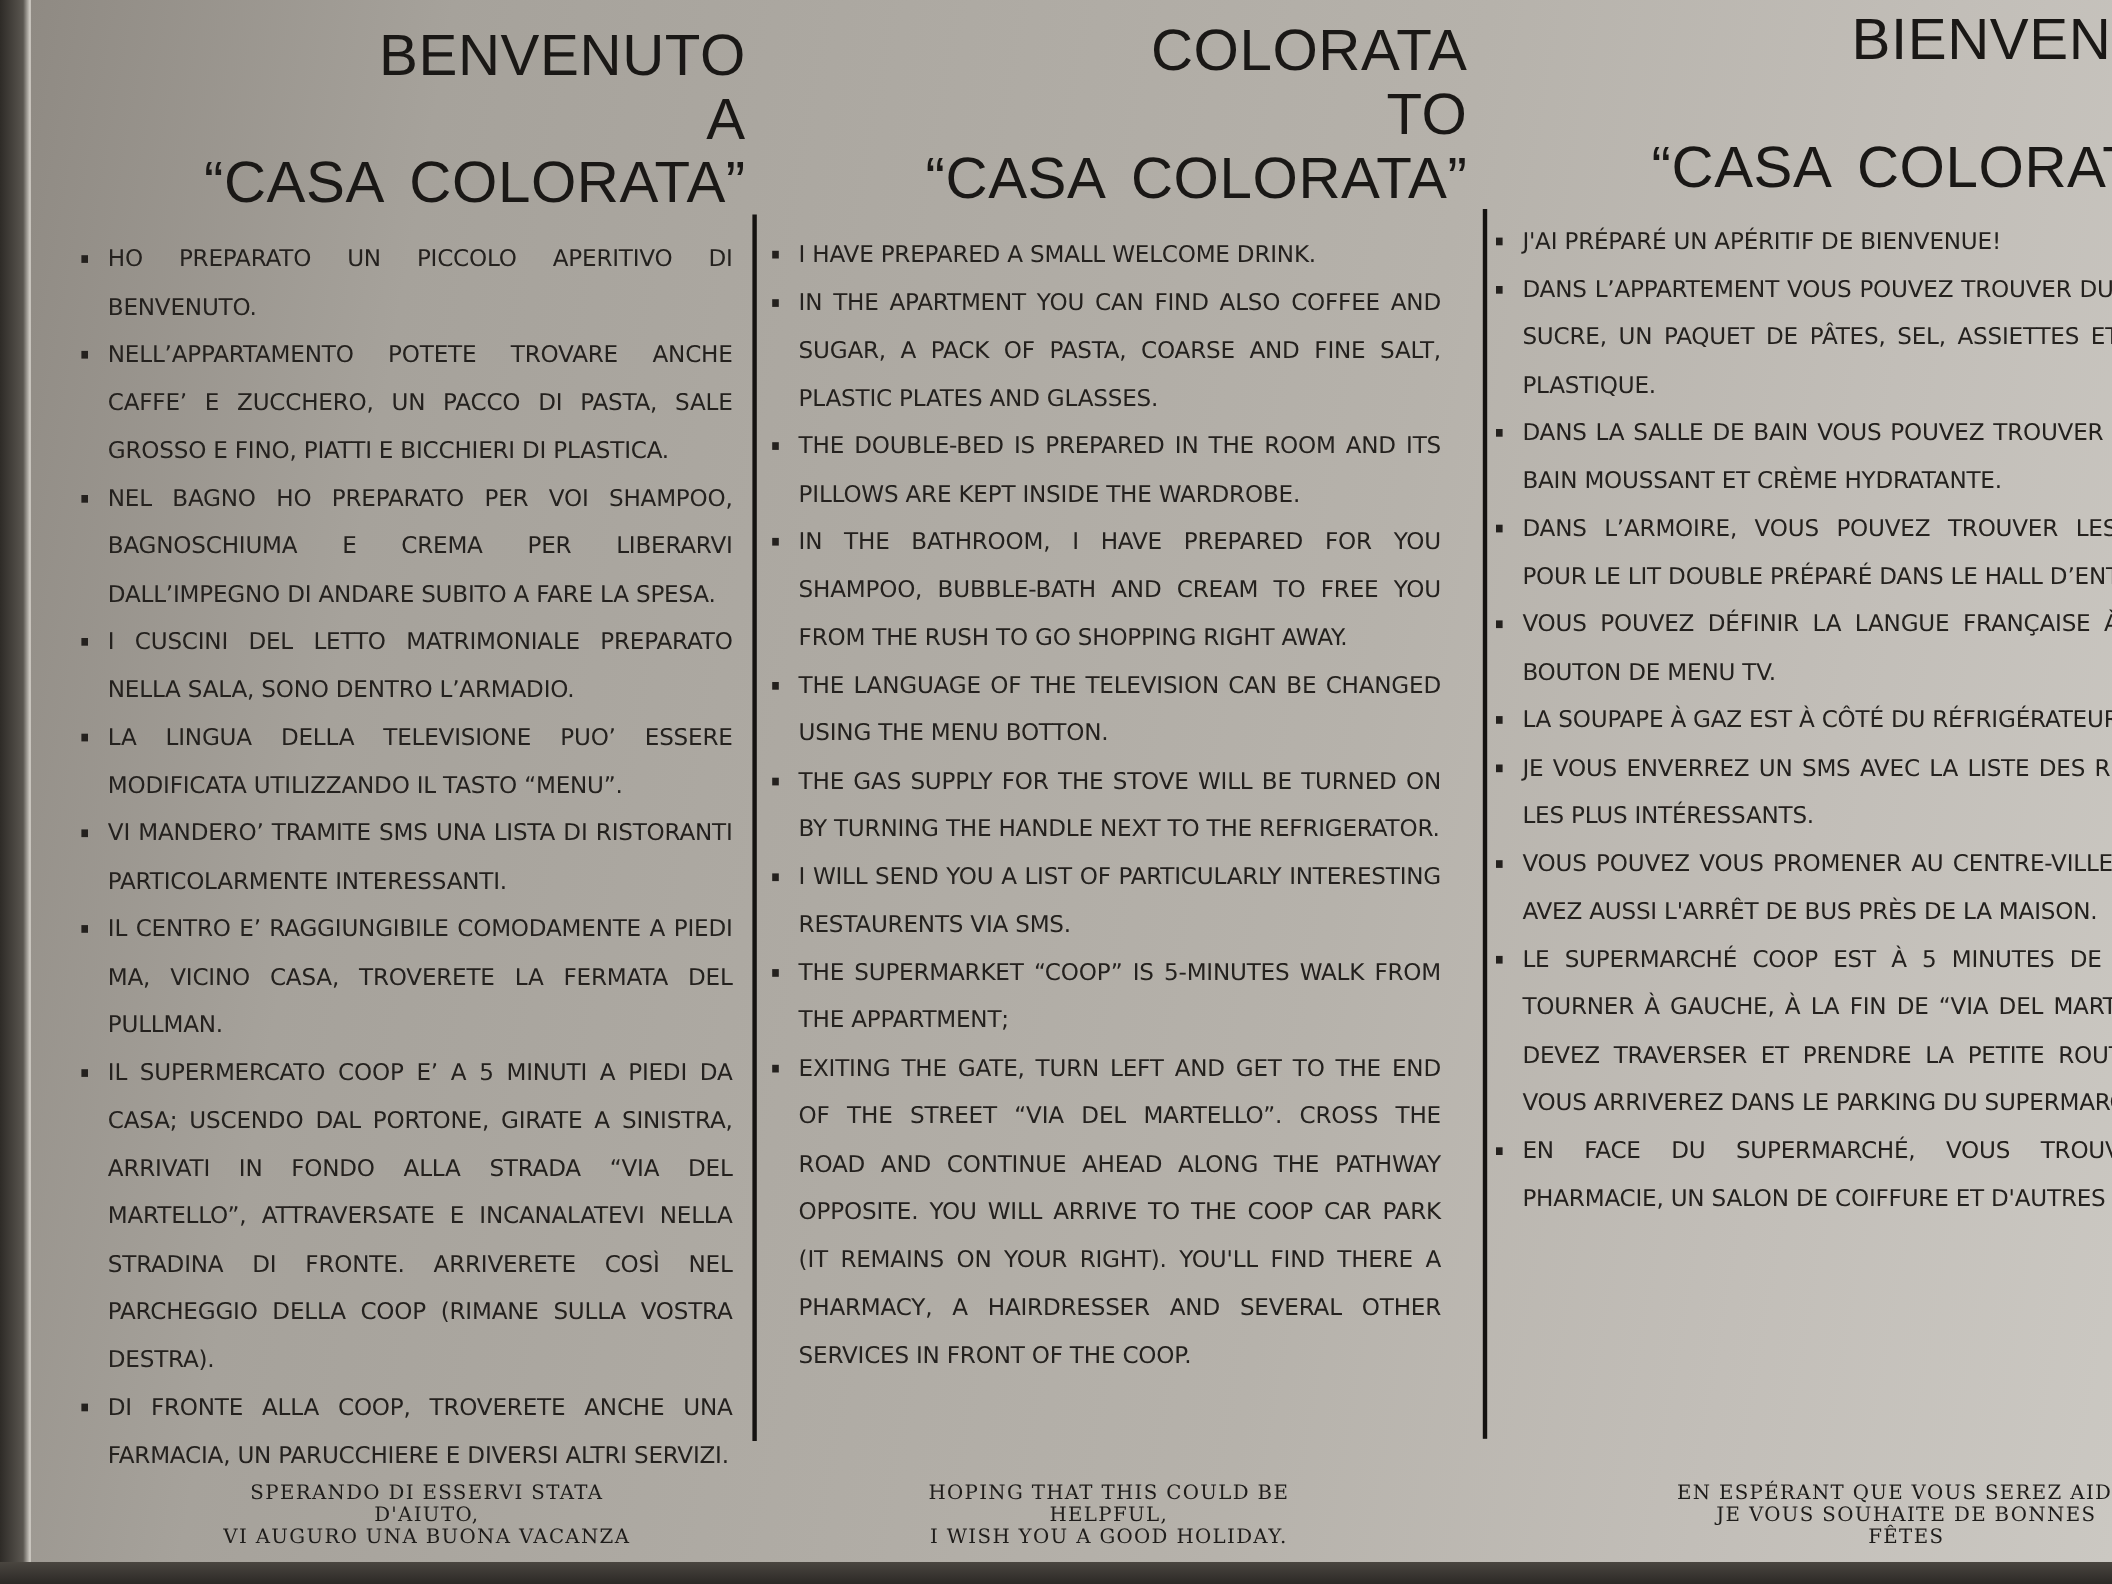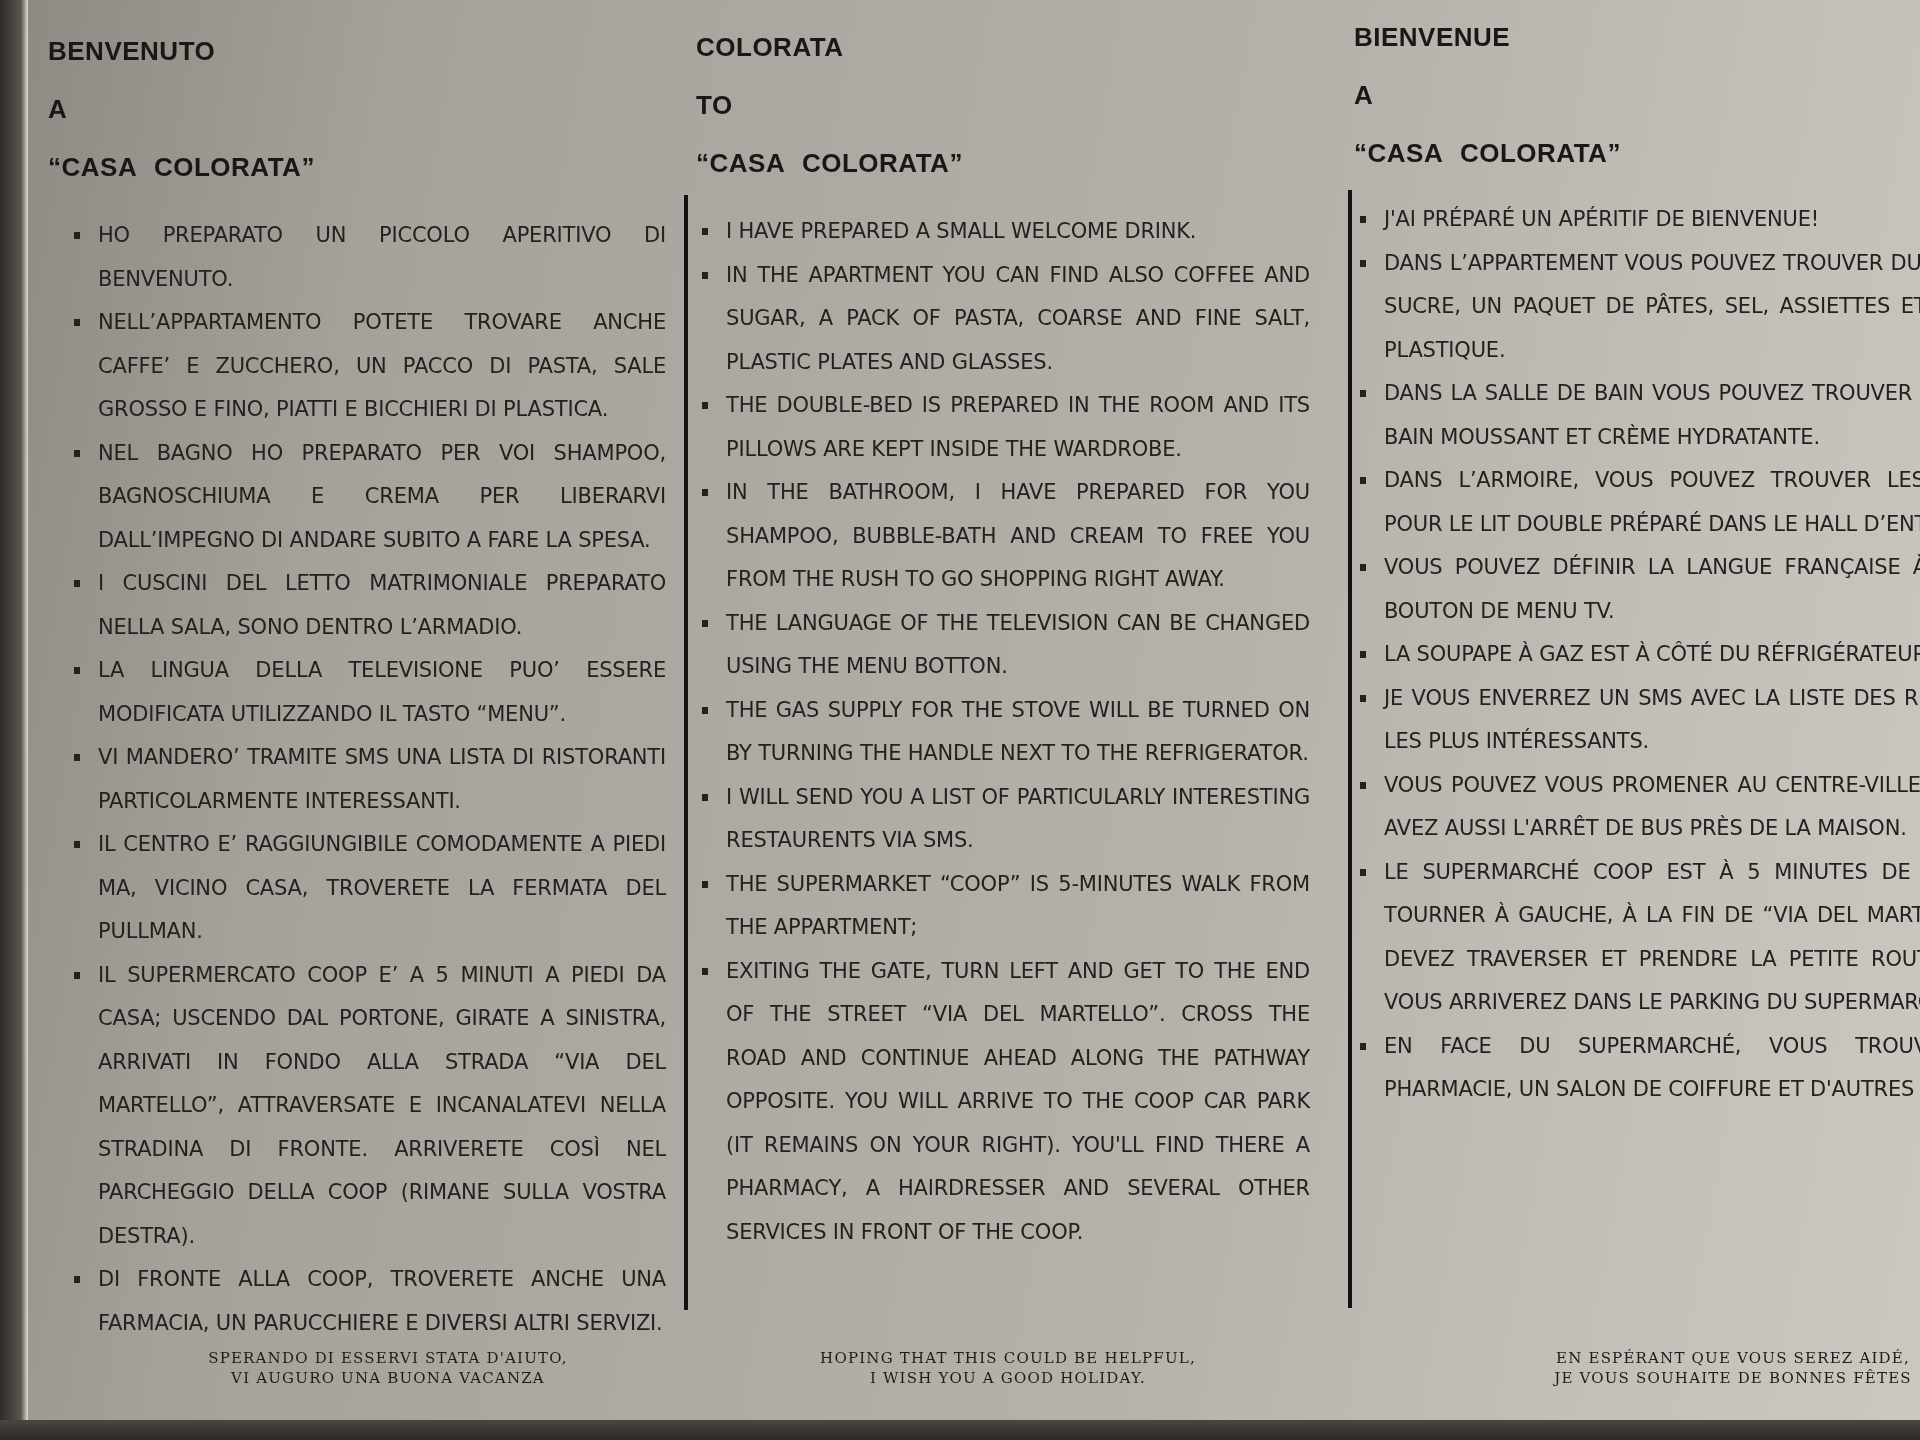--- a/index.html
+++ b/index.html
@@ -18,22 +18,22 @@
   }
   .frame-bottom {
     position:absolute; left:0; top:1420px; width:1920px; height:20px;
     background:linear-gradient(180deg,#4a4640 0%, #2c2926 100%);
   }
   .col { position:absolute; top:0; }
   .col-it { left:20px;  width:630px; }
   .col-en { left:668px; width:638px; }
   .col-fr { left:1326px; width:640px; }
   .heading {
-    font-family:"Liberation Sans", sans-serif; font-weight:bold;
-    color:#1a1816; text-align:left; font-size:26px; letter-spacing:0.5px;
+    font-family:"Liberation Sans", sans-serif; font-weight:normal;
+    color:#1a1816; text-align:right; font-size:53px; letter-spacing:0.5px;
     line-height:58px; white-space:nowrap;
   }
   .col-it .heading { padding-top:22px; }
   .col-en .heading { padding-top:18px; }
   .col-fr .heading { padding-top:8px; }
   .heading .l3 { word-spacing:10px; }
   ul.items { list-style:none; margin:0; padding:0; }
   ul.items li {
     position:relative; color:#24211e;
     font-size:21px; line-height:43.5px; text-transform:uppercase;
@@ -45,21 +45,21 @@
     width:6px; height:7px; background:#24211e;
   }
   .col-it ul.items { margin-top:18px; padding-left:20px; padding-right:12px; }
   .col-en ul.items { margin-top:18px; padding-left:0; padding-right:24px; }
   .col-fr ul.items { margin-top:16px; padding-left:0; width:700px; }
   .divider { position:absolute; width:4px; background:#151311; }
   .div-1 { left:656px; top:195px; height:1115px; }
   .div-2 { left:1320px; top:190px; height:1118px; }
   .footer {
     position:absolute; top:1348px; text-align:center; color:#1e1c1a;
-    font-family:"DejaVu Serif", serif; font-size:15px; line-height:20px;
+    font-family:"DejaVu Serif", serif; font-size:18px; line-height:20px;
     letter-spacing:1.2px; text-transform:uppercase;
   }
   .foot-it { left:150px; width:420px; }
   .foot-en { left:770px; width:420px; }
   .foot-fr { left:1495px; width:420px; }
 </style>
 </head>
 <body>
 
 <div class="edge-left"></div>

